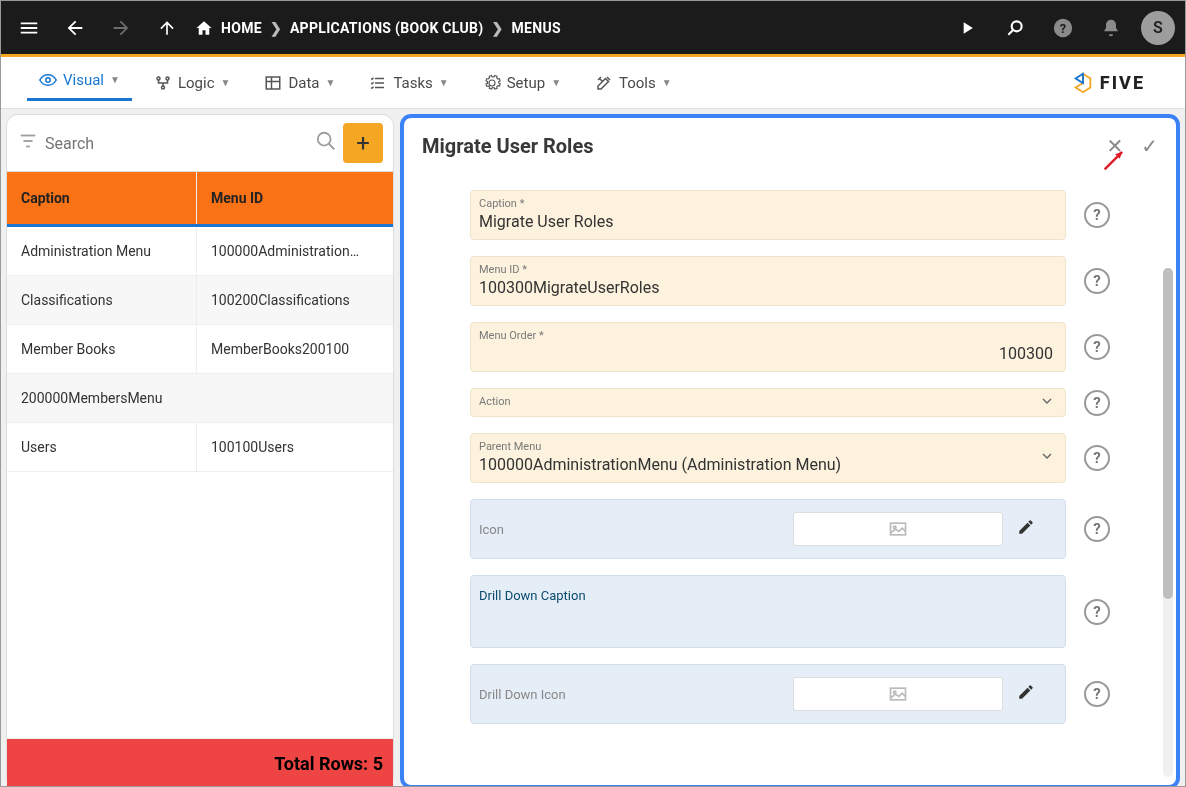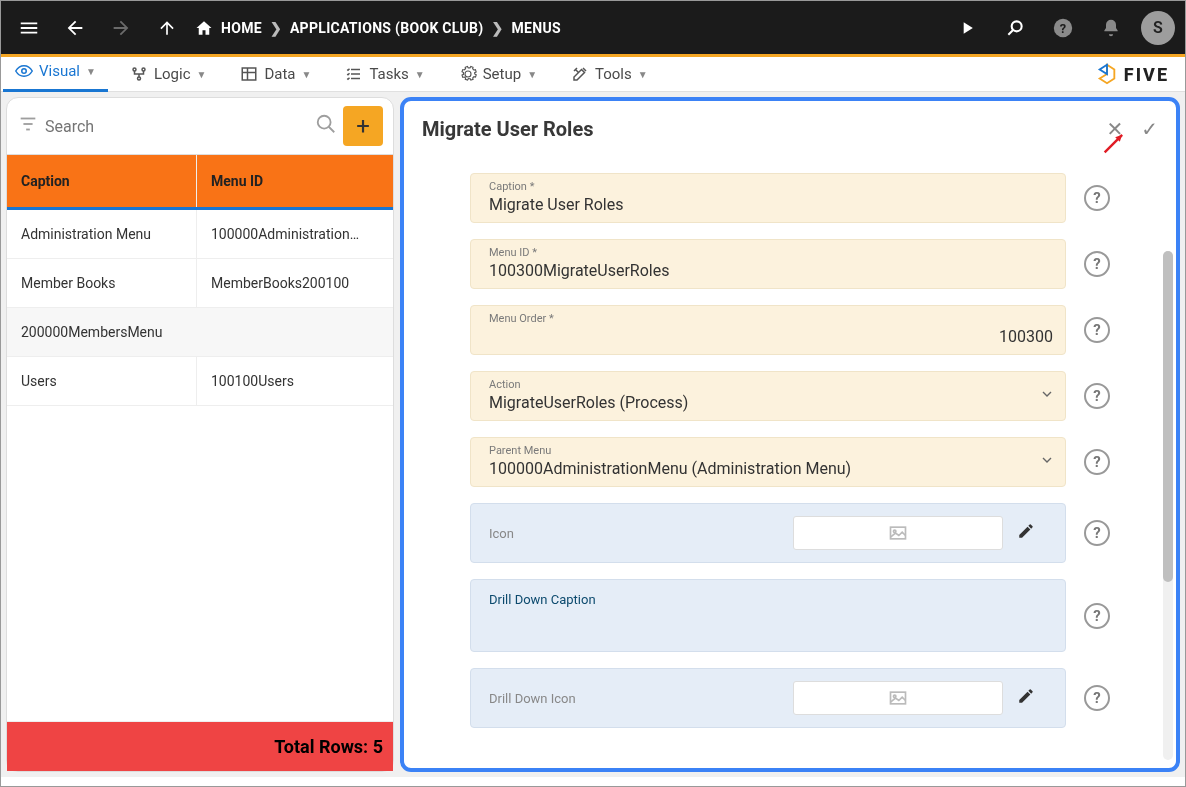--- a/index.html
+++ b/index.html
@@ -5,21 +5,21 @@
 * { box-sizing: border-box; margin: 0; padding: 0; font-family: -apple-system, BlinkMacSystemFont, "Segoe UI", Roboto, Arial, sans-serif; }
 body { background: #fff; width: 1186px; height: 787px; overflow: hidden; border: 1px solid #999;}
 .topbar { background: #1b1b1b; height: 56px; display: flex; align-items: center; padding: 0 10px; color: #fff; border-bottom: 3px solid #f5a623; }
 .topbar .tb-left { display: flex; align-items: center; gap: 10px; }
 .topbar .icon-btn { width: 36px; height: 36px; display: inline-flex; align-items: center; justify-content: center; color: #fff; cursor: pointer; border-radius: 50%; }
 .topbar .icon-btn.disabled { opacity: 0.35; }
 .crumb { display:flex; align-items:center; gap:8px; font-size:14px; font-weight:700; letter-spacing:0.3px;}
 .crumb .sep { opacity:0.7; }
 .topbar .tb-right { margin-left:auto; display:flex; align-items:center; gap:12px; }
 .avatar { width:34px; height:34px; border-radius:50%; background:#9d9d9d; display:flex; align-items:center; justify-content:center; font-weight:600; color:#222;}
-.menubar { height: 35px; display:flex; align-items:center; padding: 0 2px; border-bottom:1px solid #e0e0e0; gap:10px;}
+.menubar { height: 52px; display:flex; align-items:center; padding: 0 26px; border-bottom:1px solid #e0e0e0; gap:10px;}
 .menubar .mitem { display:flex; align-items:center; gap:6px; padding:6px 12px; font-size:15px; color:#4a4a4a; cursor:pointer;}
 .menubar .mitem.active { color:#1976d2; border-bottom:3px solid #1976d2; padding-bottom:9px;}
 .menubar .logo { margin-left:auto; font-weight:800; letter-spacing:2px; font-size:18px; color:#222; display:flex; align-items:center; gap:6px; padding-right:14px;}
 .logo svg { width:22px; height:22px; }
 .tri { font-size:10px; color:#888; }
 .main { display:flex; height: calc(100% - 56px - 44px); background:#f0f0f0; padding:5px; gap:6px;}
 .left-panel { width: 388px; background:#fff; border:1px solid #ddd; border-radius:12px; display:flex; flex-direction:column;}
 .searchbar { display:flex; align-items:center; padding:8px 10px; gap:6px;}
 .searchbar .filter-ic { color:#9e9e9e; }
 .searchbar input { flex:1; border:none; outline:none; font-size:16px; color:#555; background:transparent;}
@@ -37,21 +37,21 @@
 .rhead { display:flex; align-items:center; padding:16px 18px 8px 18px;}
 .rhead h2 { font-size:20px; font-weight:700; color:#383838;}
 .rhead .actions { margin-left:auto; display:flex; gap:18px; color:#888;}
 .rhead .actions span { cursor:pointer; font-size:20px;}
 .tabs { display:flex; padding:0 18px; border-bottom:1px solid #e5e5e5; gap:28px;}
 .tab { padding:8px 0 10px 0; font-size:15px; font-weight:600; color:#666; cursor:pointer;}
 .tab.active { color:#1976d2; border-bottom:3px solid #1976d2;}
 .form-area { flex:1; overflow-y:auto; padding:24px 0 24px 0;}
 .form-inner { width: 640px; margin: 0 auto; display:flex; flex-direction:column; gap:16px;}
 .field-row { display:flex; align-items:center; gap:18px;}
-.field { flex:1; background:#fcf2dd; border:1px solid #f0e4c8; border-radius:4px; padding:6px 12px 8px 18px; position:relative;}
+.field { flex:1; background:#fcf2dd; border:1px solid #f0e4c8; border-radius:4px; padding:6px 12px 8px 8px; position:relative;}
 .field.blue { background:#e5edf7; border-color:#d3deec;}
 .field-label { font-size:11px; color:#7a7a7a; }
 .field-value { font-size:16px; color:#333; margin-top:2px;}
 .field-value.right { text-align:right; }
 .field-value.empty { height:22px; }
 .help-ic { width:26px; height:26px; border:2px solid #999; border-radius:50%; display:flex; align-items:center; justify-content:center; color:#777; font-size:15px; font-weight:700; cursor:pointer;}
 .dd-chev { position:absolute; right:10px; top:50%; transform:translateY(-50%); color:#666;}
 .edit-ic { position:absolute; right:30px; top:50%; transform:translateY(-50%); color:#333; cursor:pointer;}
 .icon-box { width:210px; height:34px; background:#fff; border:1px solid #ddd; border-radius:3px; display:flex; align-items:center; justify-content:center; color:#bbb; margin-left:auto; margin-right:50px;}
 .field.iconfield { display:flex; align-items:center; padding-top:12px; padding-bottom:12px;}
@@ -206,20 +206,24 @@
     </div>
     <div class="thead">
       <div class="th th-cap">Caption</div>
       <div class="th th-id">Menu ID</div>
     </div>
     <div id="tbody">
         <div class="trow">
           <div class="td th-cap">Administration Menu</div>
           <div class="td th-id">100000Administration…</div>
         </div>
+        <div class="trow alt">
+          <div class="td th-cap">Classifications</div>
+          <div class="td th-id">100200Classifications</div>
+        </div>
         <div class="trow">
           <div class="td th-cap">Member Books</div>
           <div class="td th-id">MemberBooks200100</div>
         </div>
         <div class="trow alt">
           <div class="td th-id">200000MembersMenu</div>
         </div>
         <div class="trow">
           <div class="td th-cap">Users</div>
           <div class="td th-id">100100Users</div>
@@ -261,21 +265,20 @@
         <div class="field-row">
           <div class="field">
             <div class="field-label">Menu Order *</div>
             <div class="field-value right">100300</div>
           </div>
           <span class="help-ic">?</span>
         </div>
         <div class="field-row">
           <div class="field">
             <div class="field-label">Action</div>
-            <div class="field-value">MigrateUserRoles (Process)</div>
             <span class="dd-chev"><svg width="16" height="16" viewBox="0 0 24 24" fill="none" stroke="#666" stroke-width="2">
                   <polyline points="6,9 12,15 18,9"></polyline>
                 </svg></span>
           </div>
           <span class="help-ic">?</span>
         </div>
         <div class="field-row">
           <div class="field">
             <div class="field-label">Parent Menu</div>
             <div class="field-value">100000AdministrationMenu (Administration Menu)</div>

